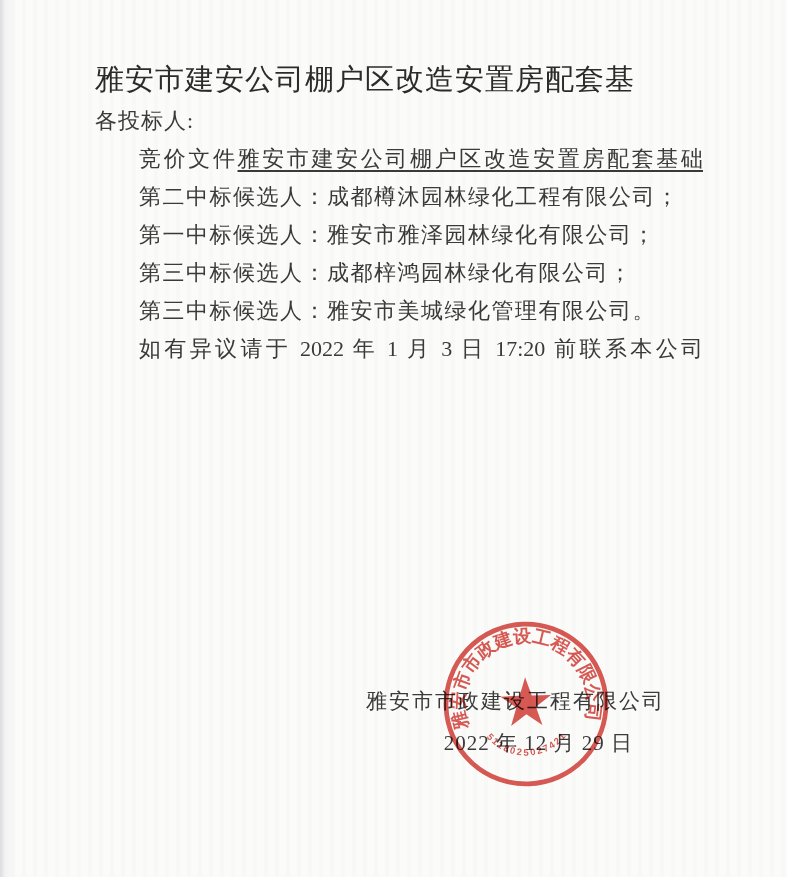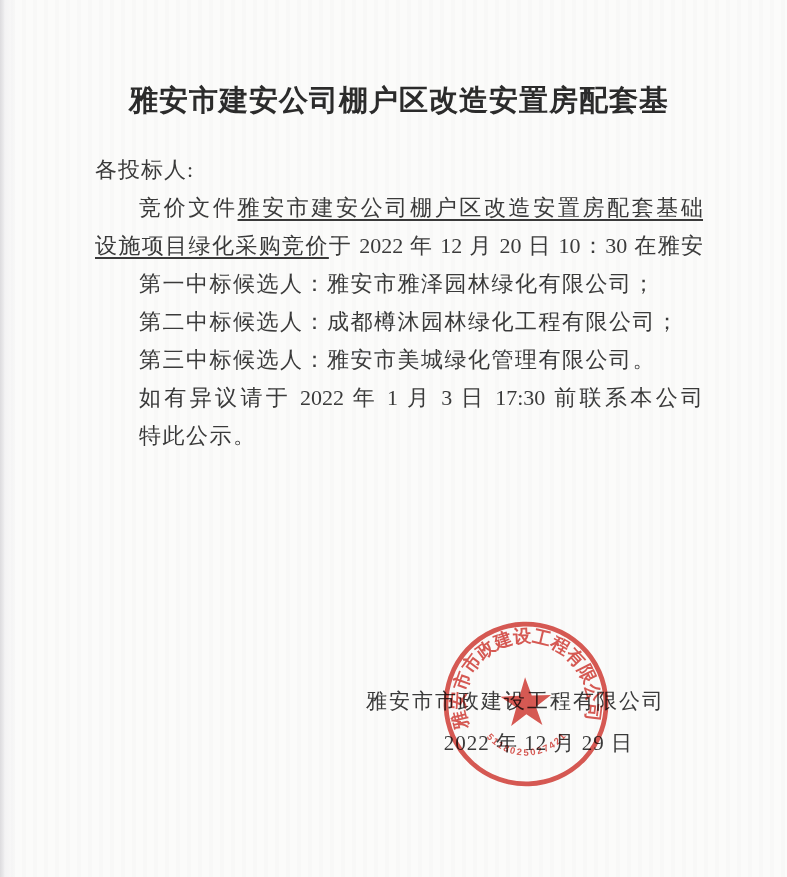--- a/index.html
+++ b/index.html
@@ -10,31 +10,31 @@
     position:relative; width:787px; height:877px; overflow:hidden;
     background-color:#fbfbfa;
     background-image:
       linear-gradient(90deg, rgba(198,196,202,0.55) 0px, rgba(228,227,231,0.35) 5px, rgba(251,251,250,0) 16px),
       repeating-linear-gradient(90deg, rgba(60,60,70,0.015) 0 4px, rgba(0,0,0,0) 4px 11px);
     color:#3a3a3a;
   }
 
   .doc { position:absolute; left:95px; top:56px; width:608px; }
 
-  .title { font-size:29px; line-height:46px; font-weight:bold; letter-spacing:1px;
-           color:#2b2b2b; text-align:center;margin-top:21px; }
+  .title { font-size:29px; line-height:46px; font-weight:normal; letter-spacing:1px;
+           color:#2b2b2b; text-align:left; }
   .title .tline { display:block; }
 
   .line { font-size:22px; line-height:38px; letter-spacing:1.5px; white-space:nowrap; }
   .justify { white-space:normal; letter-spacing:0;
              text-align:justify; text-align-last:justify; }
   .indent { text-indent:2em; }
   .u { text-decoration:underline; text-underline-offset:4px; }
 
-  .salutation { letter-spacing:1px;margin-top:28px; }
+  .salutation { letter-spacing:1px; }
 
   .signature { position:absolute; right:84px; top:680px; text-align:right;
                font-size:21px; line-height:42px; letter-spacing:1px; color:#3a3a3a; }
   .sig-company { margin-right:38px; letter-spacing:2px; }
   .sig-date { margin-right:70px; }
 
   .stamp { position:absolute; left:440px; top:618px; width:172px; height:172px;
            mix-blend-mode:multiply; opacity:0.88; transform:rotate(-2deg); }
   .stamp svg { display:block; width:100%; height:100%; }
   .seal-arc { font-family:"Liberation Serif", serif; font-size:21px; font-weight:bold; }
@@ -48,32 +48,31 @@
   <div class="doc">
 
     <h1 class="title">
       <span class="tline">雅安市建安公司棚户区改造安置房配套基</span>
     </h1>
 
     <div class="line salutation">各投标人:</div>
 
     <div class="line justify indent"><span>竞价文件</span><span class="u">雅安市建安公司棚户区改造安置房配套基础</span></div>
 
-    <div class="line justify"><span class="u">设施项目绿化采购竞价</span><span>于 2022 年 12 月 20 日 10：30 在雅安</span></div>
 
 
 
+    <div class="line indent">第二中标候选人：成都樽沐园林绿化工程有限公司；</div>
     <div class="line indent">第一中标候选人：雅安市雅泽园林绿化有限公司；</div>
-    <div class="line indent">第二中标候选人：成都樽沐园林绿化工程有限公司；</div>
+    <div class="line indent">第三中标候选人：成都梓鸿园林绿化有限公司；</div>
     <div class="line indent">第三中标候选人：雅安市美城绿化管理有限公司。</div>
 
 
-    <div class="line justify indent">如有异议请于 2022 年 1 月 3 日 17:30 前联系本公司</div>
+    <div class="line justify indent">如有异议请于 2022 年 1 月 3 日 17:20 前联系本公司</div>
 
-    <div class="line indent">特此公示。</div>
   </div>
 
   <div class="signature">
     <div class="sig-company">雅安市市政建设工程有限公司</div>
     <div class="sig-date">2022 年 12 月 29 日</div>
   </div>
 
   <div class="stamp">
     <svg viewBox="0 0 200 200" xmlns="http://www.w3.org/2000/svg">
       <circle cx="100" cy="100" r="93" fill="none" stroke-width="5.5" stroke="#d5433c"></circle>

